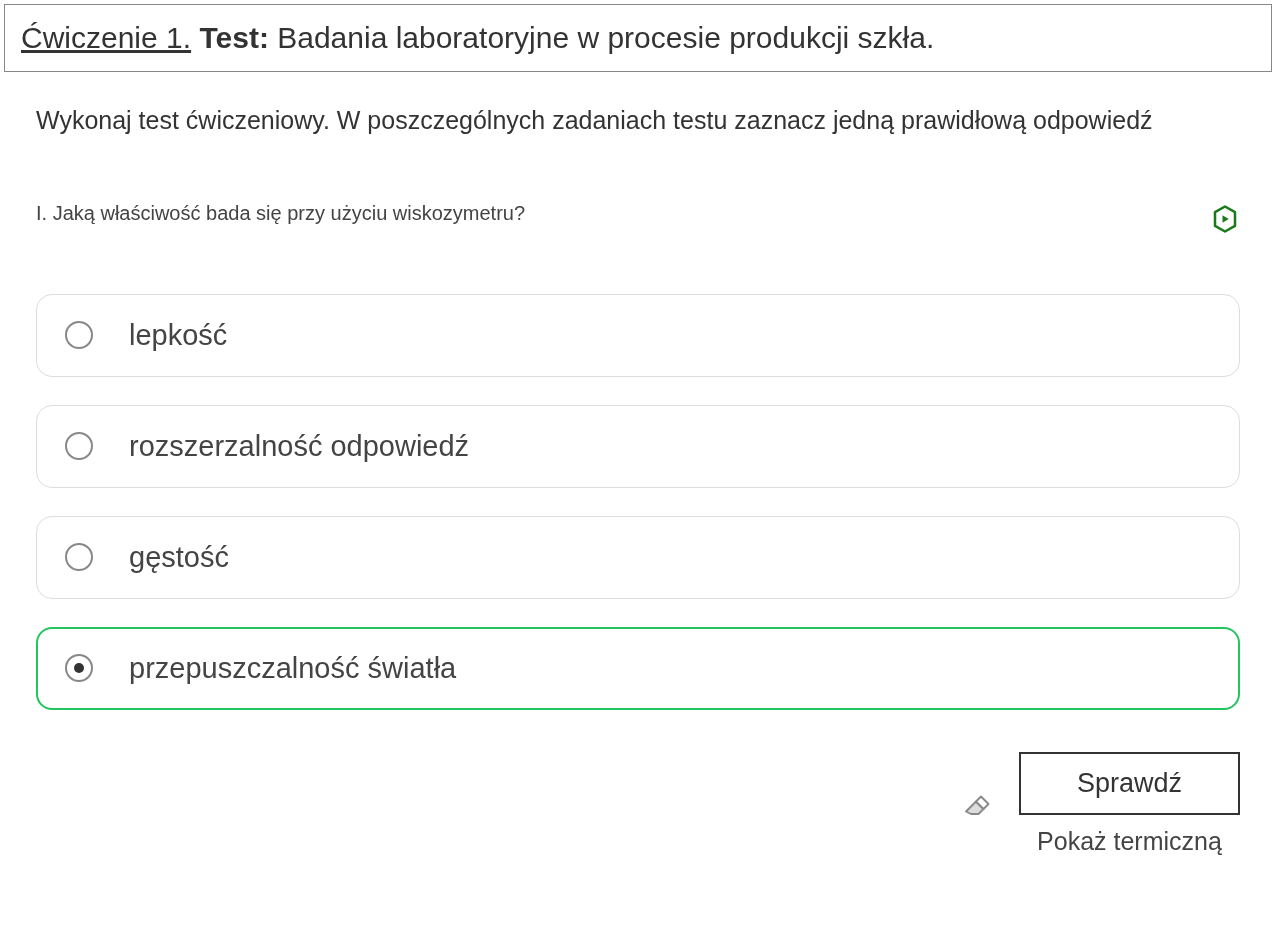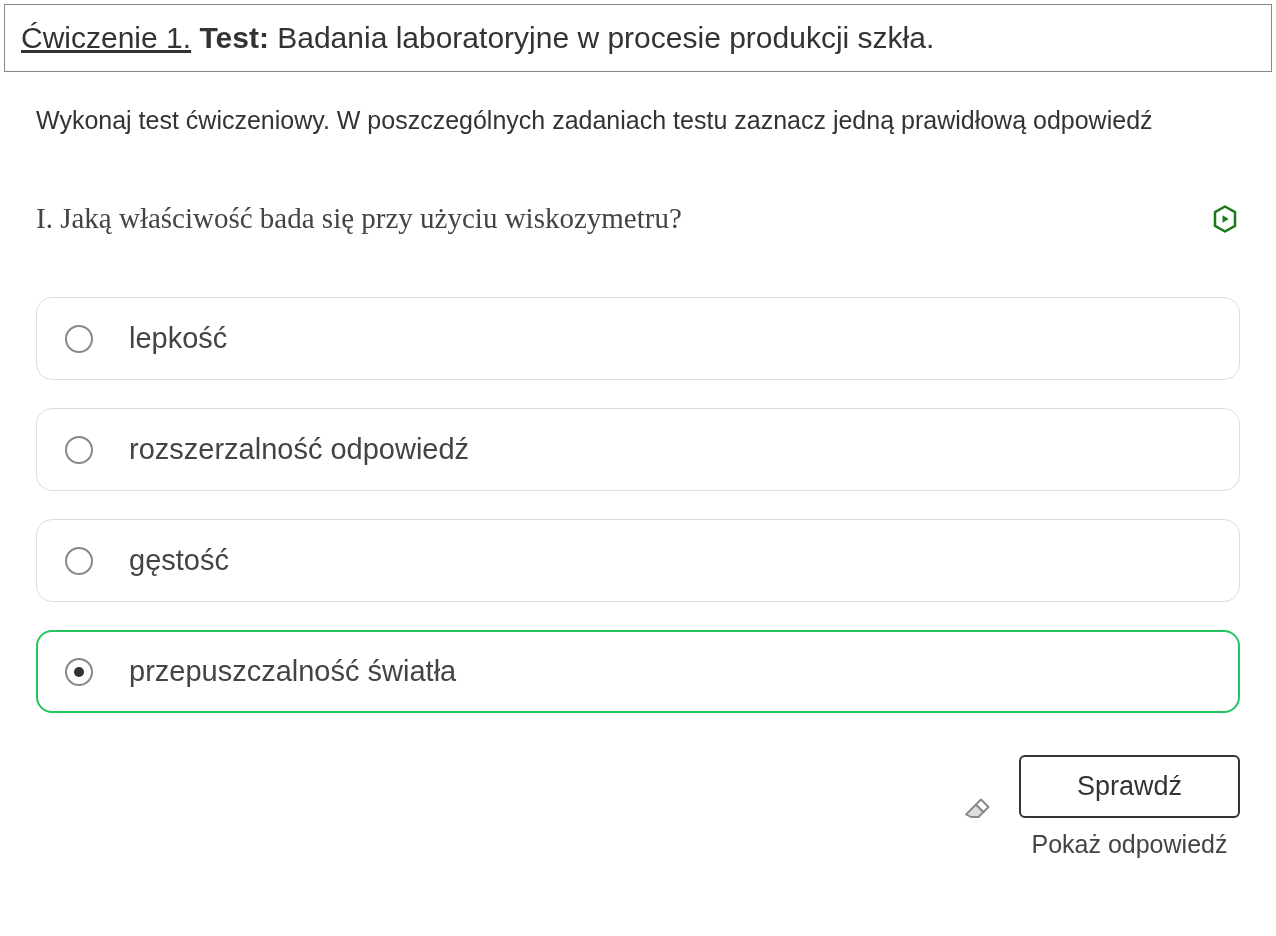--- a/index.html
+++ b/index.html
@@ -38,25 +38,24 @@
       line-height: 1.35;
       margin-bottom: 62px;
     }
     .question-row {
       display: flex;
       align-items: flex-start;
       justify-content: space-between;
       margin-bottom: 60px;
     }
     .question-text {
-      font-size: 29px;
+      font-size: 20px;
       color: #444;
       line-height: 1.3;
       padding-right: 20px;
-      font-family: Liberation Serif, serif;
     }
     .status-icon {
       flex-shrink: 0;
       width: 30px;
       height: 30px;
       margin-top: 4px;
     }
     .options {
       display: flex;
       flex-direction: column;
@@ -111,21 +110,21 @@
       align-items: center;
       gap: 12px;
     }
     .eraser-icon {
       width: 30px;
       height: 30px;
       flex-shrink: 0;
     }
     .check-button {
       border: 2px solid #333;
-      border-radius: 6px;
+      border-radius: 0;
       background: #fff;
       font-size: 27px;
       color: #333;
       padding: 14px 56px;
       cursor: pointer;
       font-family: inherit;
     }
     .show-answer {
       font-size: 25px;
       color: #444;
@@ -177,16 +176,16 @@
 
   <div class="footer">
     <span class="eraser-icon">
       <svg viewBox="0 0 24 24" fill="none" stroke="#888" stroke-width="1.5" stroke-linejoin="round" stroke-linecap="round">
         <path d="M4 18 L12 10 L18 16 L14 20 L8 20 Z" fill="#ddd"></path>
         <path d="M12 10 L16 6 L22 12 L18 16 Z" fill="#fff"></path>
       </svg>
     </span>
     <div class="footer-column">
       <button class="check-button">Sprawdź</button>
-      <span class="show-answer">Pokaż odpowiedź</span>
+      <span class="show-answer">Pokaż termiczną</span>
     </div>
   </div>
 </div>
 
 </body></html>

